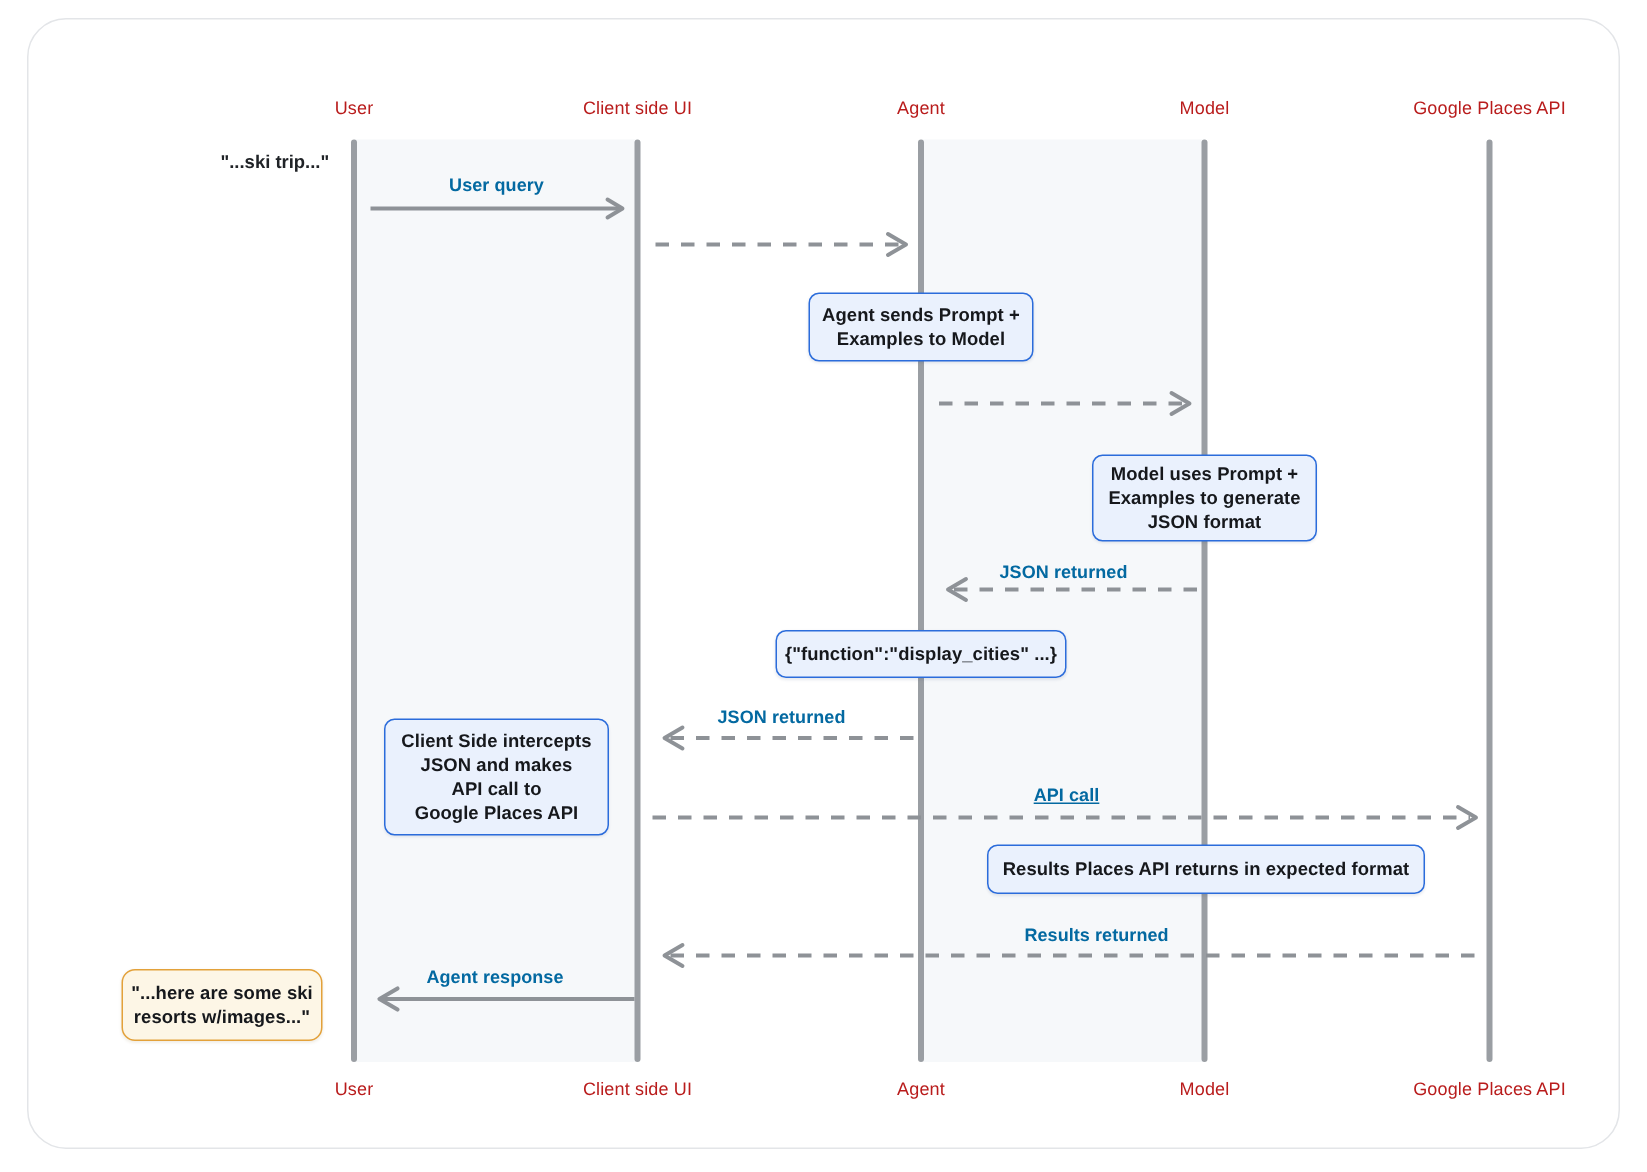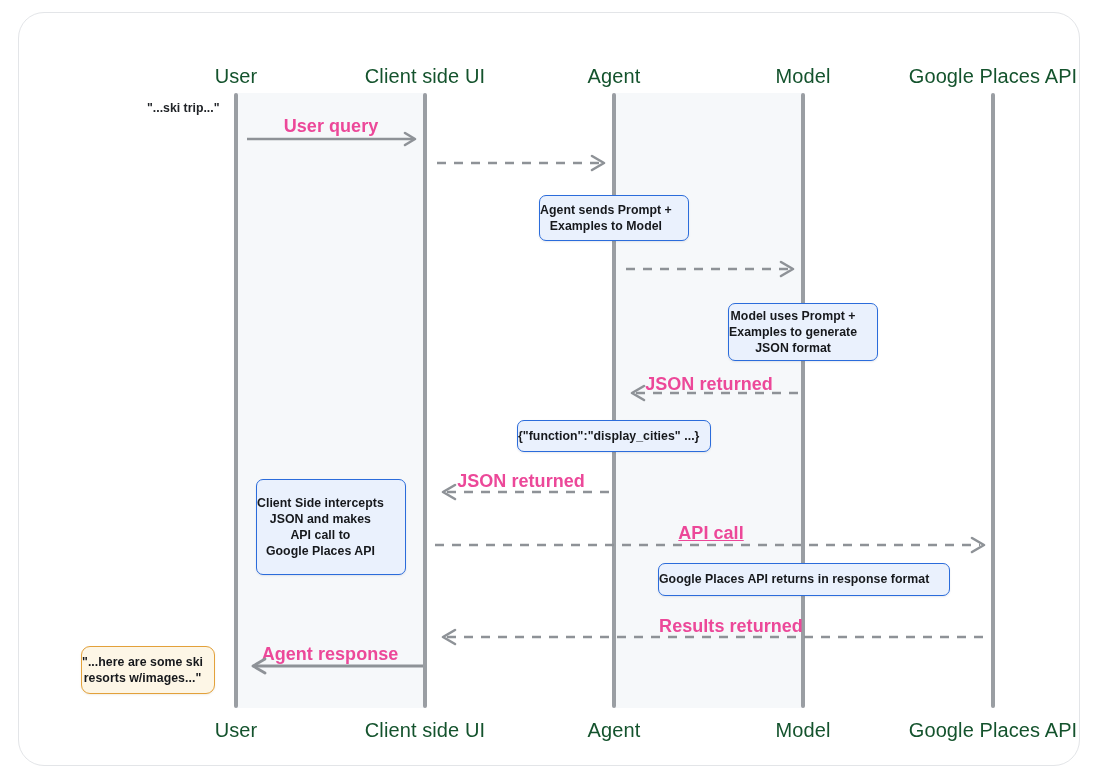--- a/index.html
+++ b/index.html
@@ -38,51 +38,51 @@
     position: absolute;
     width: 4px;
     background: #9a9ea3;
     border-radius: 2px;
   }
 
   
   .actor-label {
     position: absolute;
     transform: translateX(-50%);
-    font-size: 20px;
-    color: #14532d;
+    font-size: 12px;
+    color: #b91c1c;
     white-space: nowrap;
     letter-spacing: .1px;
     text-align: center;
   }
 
   
   .msg-label {
     position: absolute;
     transform: translateX(-50%);
-    font-size: 18px;
+    font-size: 12px;
     font-weight: bold;
-    color: #ec4899;
+    color: #0369a1;
     white-space: nowrap;
     letter-spacing: .05px;
   }
 
   
   .arrow-svg {
     position: absolute;
     overflow: visible;
   }
 
   
   .note {
     position: absolute;
     border-radius: 7px;
     display: flex;
     align-items: center;
-    justify-content: flex-start;
+    justify-content: center;
     text-align: center;
     font-size: 12.3px;
     font-weight: bold;
     line-height: 1.32;
     padding: 5px 0;
     letter-spacing: .05px;
   }
   .note-blue {
     background: #eaf1fd;
     border: 1.6px solid #2b6cdb;
@@ -172,35 +172,35 @@
       <div class="note note-blue" style="left:498px; top:407px; width:194px; height:32px;">
         <span>{"function":"display_cities" ...}</span>
       </div>
 
       <div class="msg-label" style="left:502px; top:458px;">JSON returned</div>
       <svg class="arrow-svg" style="left:416px; top:471px;" width="176" height="16">
         <line x1="12" y1="8" x2="176" y2="8" stroke="#8e9297" stroke-width="2.6" stroke-dasharray="9 8"></line>
         <polyline points="20,1 8,8 20,15" fill="none" stroke="#8e9297" stroke-width="2.6" stroke-linecap="round" stroke-linejoin="round"></polyline>
       </svg>
 
-      <div class="note note-blue" style="left:237px; top:466px; width:150px; height:96px;">
+      <div class="note note-blue" style="left:237px; top:466px; width:150px; height:78px;">
         <span style="white-space:pre-line;">Client Side intercepts
 JSON and makes
 API call to
 Google Places API</span>
       </div>
 
       <div class="msg-label" style="left:692px; top:510px;text-decoration:underline;">API call</div>
       <svg class="arrow-svg" style="left:416px; top:524px;" width="556" height="16">
         <line x1="0" y1="8" x2="545" y2="8" stroke="#8e9297" stroke-width="2.6" stroke-dasharray="9 8"></line>
         <polyline points="537,1 549,8 537,15" fill="none" stroke="#8e9297" stroke-width="2.6" stroke-linecap="round" stroke-linejoin="round"></polyline>
       </svg>
 
       <div class="note note-blue" style="left:639px; top:550px; width:292px; height:33px;">
-        <span>Google Places API returns in response format</span>
+        <span>Results Places API returns in expected format</span>
       </div>
 
       <div class="msg-label" style="left:692px; top:603px;margin-left:20px;">Results returned</div>
       <svg class="arrow-svg" style="left:416px; top:616px;" width="556" height="16">
         <line x1="12" y1="8" x2="556" y2="8" stroke="#8e9297" stroke-width="2.6" stroke-dasharray="9 8"></line>
         <polyline points="20,1 8,8 20,15" fill="none" stroke="#8e9297" stroke-width="2.6" stroke-linecap="round" stroke-linejoin="round"></polyline>
       </svg>
 
       <div class="msg-label" style="left:311px; top:631px;text-align:right;">Agent response</div>
       <svg class="arrow-svg" style="left:226px; top:645px;" width="178" height="16">

